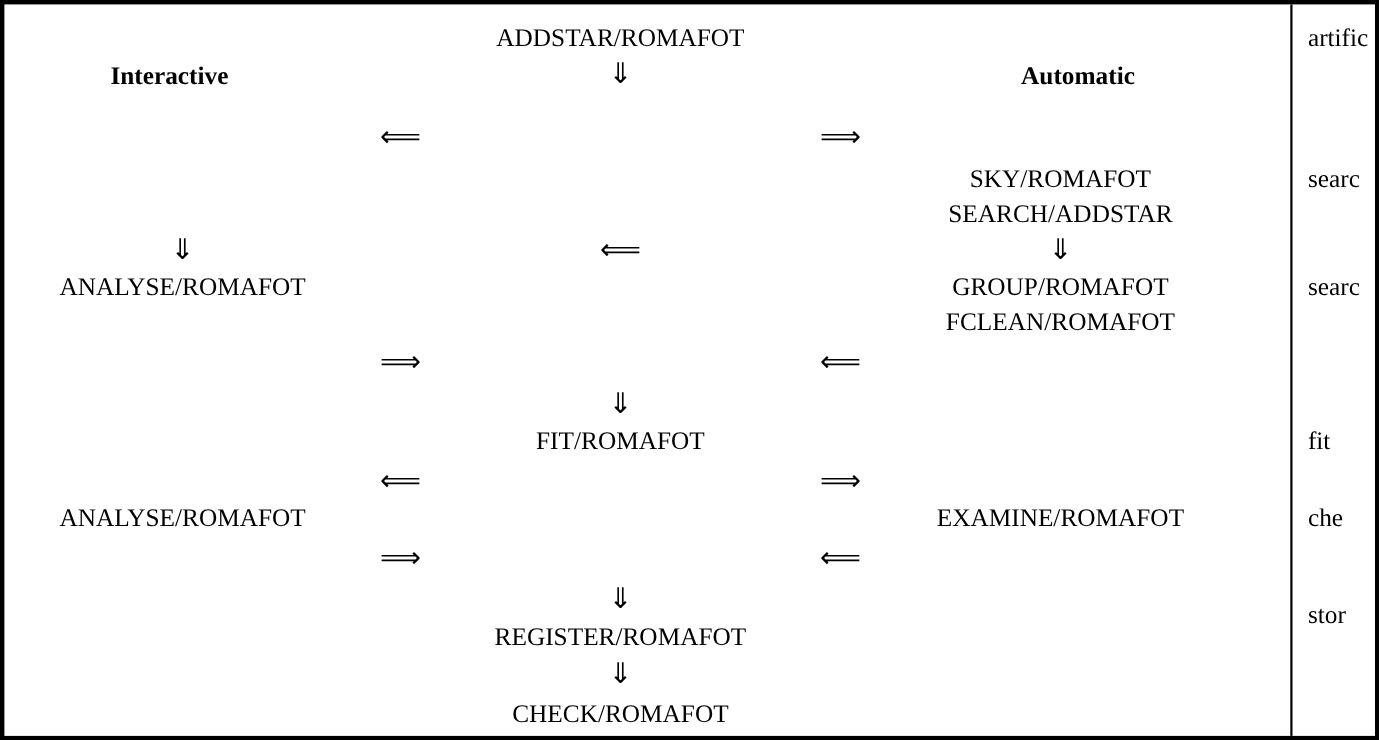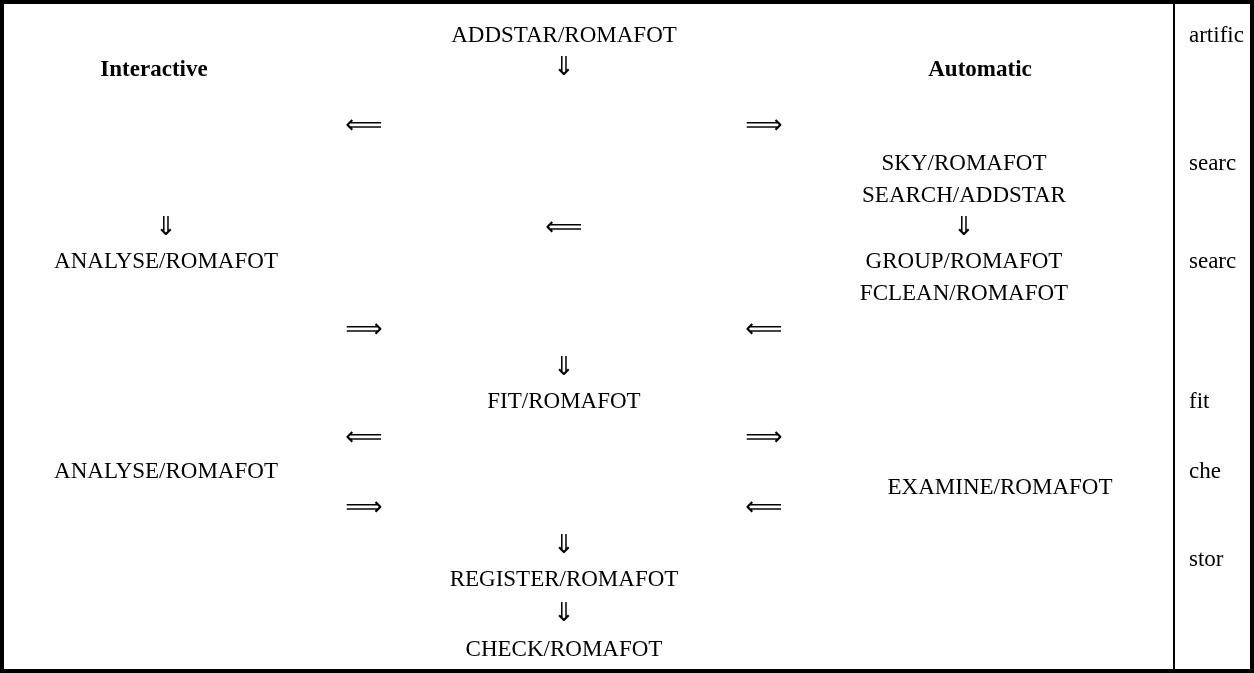--- a/index.html
+++ b/index.html
@@ -73,21 +73,21 @@
     <div class="cell center arrow" style="left:760px; top:312px;">⟸</div>
 
     <div class="cell center arrow" style="left:560px; top:350px;">⇓</div>
 
     <div class="cell center" style="left:560px; top:384px;">FIT/ROMAFOT</div>
 
     <div class="cell center arrow" style="left:360px; top:420px;">⟸</div>
     <div class="cell center arrow" style="left:760px; top:420px;">⟹</div>
 
     <div class="cell center" style="left:162px; top:454px;">ANALYSE/ROMAFOT</div>
-    <div class="cell center" style="left:960px; top:470px;margin-left:36px;">EXAMINE/ROMAFOT</div>
+    <div class="cell center" style="left:960px; top:454px;">EXAMINE/ROMAFOT</div>
 
     <div class="cell center arrow" style="left:360px; top:490px;">⟹</div>
     <div class="cell center arrow" style="left:760px; top:490px;">⟸</div>
 
     <div class="cell center arrow" style="left:560px; top:528px;">⇓</div>
 
     <div class="cell center" style="left:560px; top:562px;">REGISTER/ROMAFOT</div>
 
     <div class="cell center arrow" style="left:560px; top:596px;">⇓</div>
 

